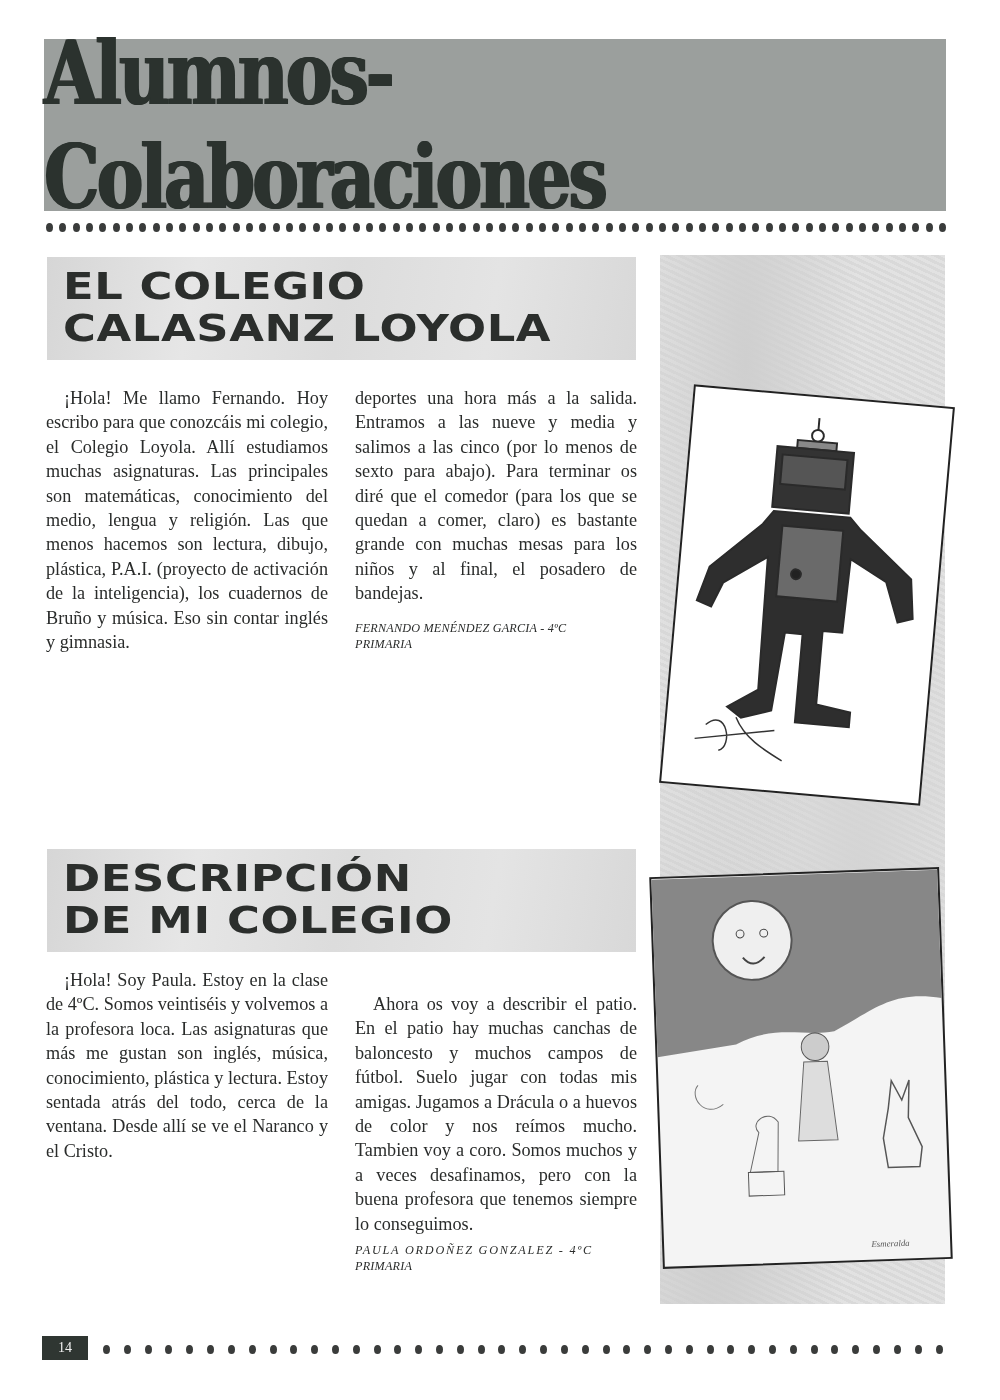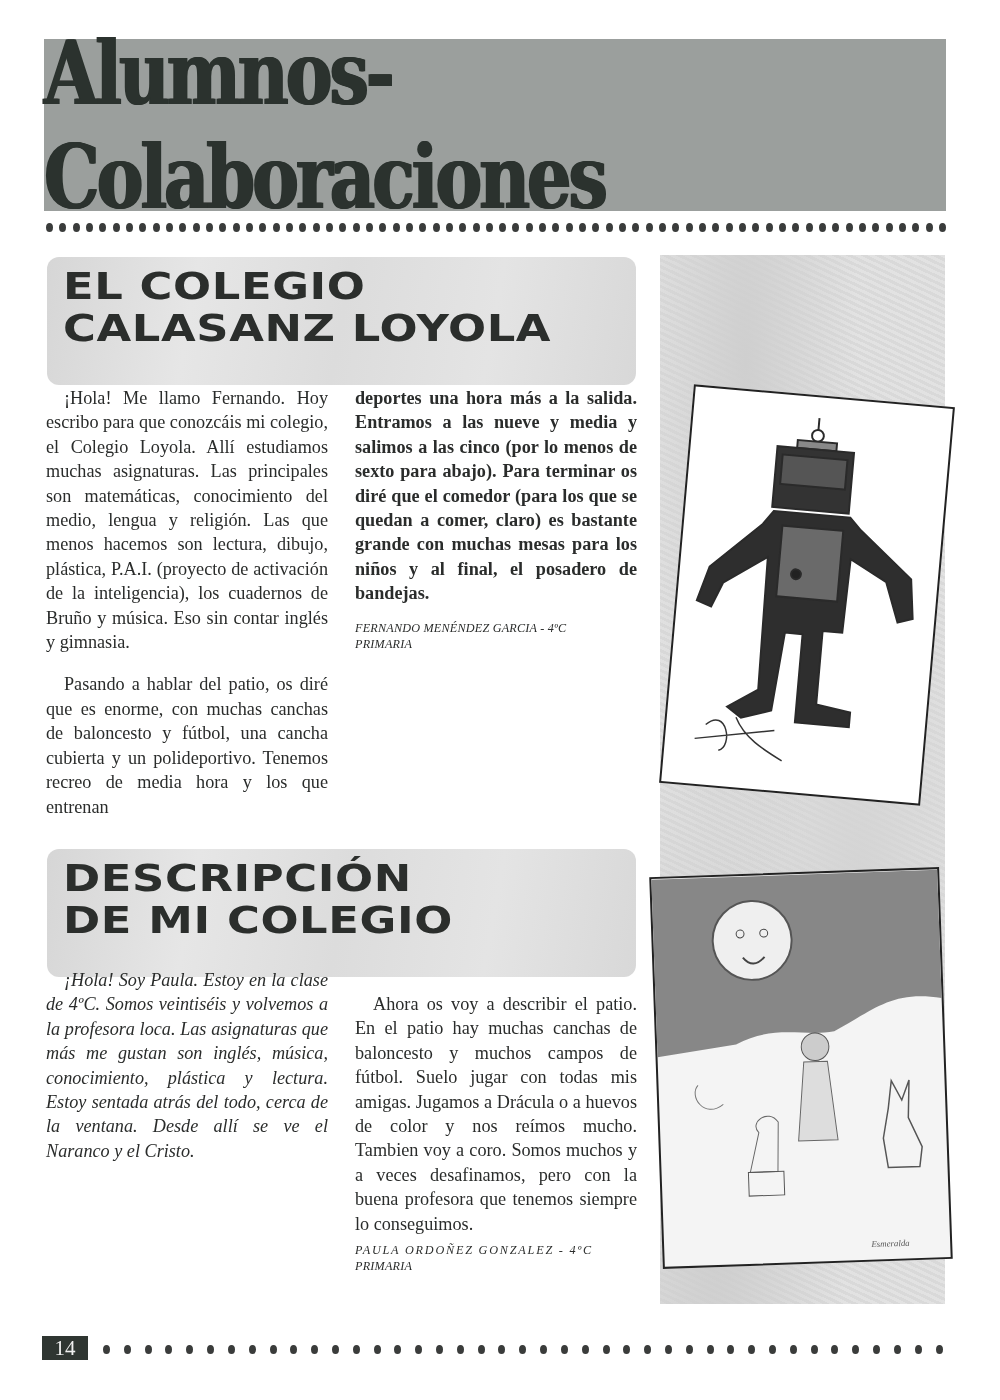--- a/index.html
+++ b/index.html
@@ -27,38 +27,37 @@
     
     .dot-row {
       display: flex; justify-content: space-between; align-items: center;
     }
     .dot-row span {
       width: 7px; height: 9px; border-radius: 50%; background: #3a3c3b; display: block;
     }
 
     
     .sec-head {
-      left: 47px; width: 589px; height: 128px;
+      left: 47px; width: 589px; height: 103px;
       background: linear-gradient(100deg, #d6d6d6 0%, #e6e6e6 25%, #dcdcdc 50%, #e4e4e4 75%, #d8d8d8 100%);
-      border-radius: 12px;
     }
     .sec-head h2 {
       margin: 0; position: absolute; left: 16px; top: 8px;
       font-family: "DejaVu Sans", "Liberation Sans", sans-serif;
       font-weight: bold; font-size: 38px; line-height: 42px;
       color: #2b2e2c; letter-spacing: 0.5px;
       transform: scaleX(1.18); transform-origin: left top;
     }
 
     
     .col {
       width: 282px; font-size: 18.2px; line-height: 24.4px; text-align: justify;
     }
     .col p { margin: 18px 0 6px 0; text-indent: 18px; }
-    .col p.noindent { text-indent: 0; font-weight: bold; }
+    .col p.noindent { text-indent: 0; }
     .byline {
       font-style: italic; font-size: 12.2px; line-height: 16px; 
       margin-top: 14px; letter-spacing: 0.2px;
     }
     .byline.justify { text-align: justify; text-align-last: left; margin-top: 2px; letter-spacing: 1.8px; font-style: italic; }
     .byline .line2 { display: block; letter-spacing: 0.2px; }
 
     
     .strip {
       left: 660px; top: 255px; width: 285px; height: 1049px;
@@ -81,21 +80,21 @@
       left: 656px; top: 872px; width: 290px; height: 392px;
       transform: rotate(-2deg); transform-origin: center;
       background: #f4f4f4;
     }
     .drawing svg { width: 100%; height: 100%; display: block; }
 
     
     .page-number {
       left: 42px; top: 1336px; width: 46px; height: 24px;
       background: #2f3632; color: #f0f0f0;
-      font-size: 21px; line-height: 24px; text-align: center;
+      font-size: 14px; line-height: 24px; text-align: center;
     }
   </style>
 </head>
 <body>
 
 <div class="abs title-banner">
   <h1>Alumnos-Colaboraciones</h1>
 </div>
 
 <div class="abs dot-row" id="top-dots" style="left:46px; top:222px; width:900px; height:10px;">
@@ -173,21 +172,20 @@
 
 <div class="abs sec-head" style="top:257px;">
   <h2>
     <span>EL COLEGIO</span><br>
     <span>CALASANZ LOYOLA</span>
   </h2>
 </div>
 
 <div class="abs col" style="left:46px; top:368px;">
   <p>¡Hola! Me llamo Fernando. Hoy escribo para que conozcáis mi colegio, el Colegio Loyola. Allí estudiamos muchas asignaturas. Las principales son matemáticas, conocimiento del medio, lengua y religión. Las que menos hacemos son lectura, dibujo, plástica, P.A.I. (proyecto de activación de la inteligencia), los cuadernos de Bruño y música. Eso sin contar inglés y gimnasia.</p>
-  <p>Pasando a hablar del patio, os diré que es enorme, con muchas canchas de baloncesto y fútbol, una cancha cubierta y un polideportivo. Tenemos recreo de media hora y los que entrenan</p>
 </div>
 
 <div class="abs col" style="left:355px; top:368px;">
   <p class="noindent">deportes una hora más a la salida. Entramos a las nueve y media y salimos a las cinco (por lo menos de sexto para abajo). Para terminar os diré que el comedor (para los que se quedan a comer, claro) es bastante grande con muchas mesas para los niños y al final, el posadero de bandejas.</p>
   <div class="byline">
     <span>FERNANDO MENÉNDEZ GARCIA - 4ºC</span><br>
     <span>PRIMARIA</span>
   </div>
 </div>
 
@@ -207,21 +205,21 @@
   </svg>
 </div>
 
 <div class="abs sec-head" style="top:849px;">
   <h2>
     <span>DESCRIPCIÓN</span><br>
     <span>DE MI COLEGIO</span>
   </h2>
 </div>
 
-<div class="abs col" style="left:46px; top:950px;font-style:italic;">
+<div class="abs col" style="left:46px; top:950px;">
   <p>¡Hola! Soy Paula. Estoy en la clase de 4ºC. Somos veintiséis y volvemos a la profesora loca. Las asignaturas que más me gustan son inglés, música, conocimiento, plástica y lectura. Estoy sentada atrás del todo, cerca de la ventana. Desde allí se ve el Naranco y el Cristo.</p>
 </div>
 
 <div class="abs col" style="left:355px; top:974px;">
   <p>Ahora os voy a describir el patio. En el patio hay muchas canchas de baloncesto y muchos campos de fútbol. Suelo jugar con todas mis amigas. Jugamos a Drácula o a huevos de color y nos reímos mucho. Tambien voy a coro. Somos muchos y a veces desafinamos, pero con la buena profesora que tenemos siempre lo conseguimos.</p>
   <div class="byline justify">
     <span>PAULA ORDOÑEZ GONZALEZ - 4ºC</span>
     <span class="line2">PRIMARIA</span>
   </div>
 </div>

